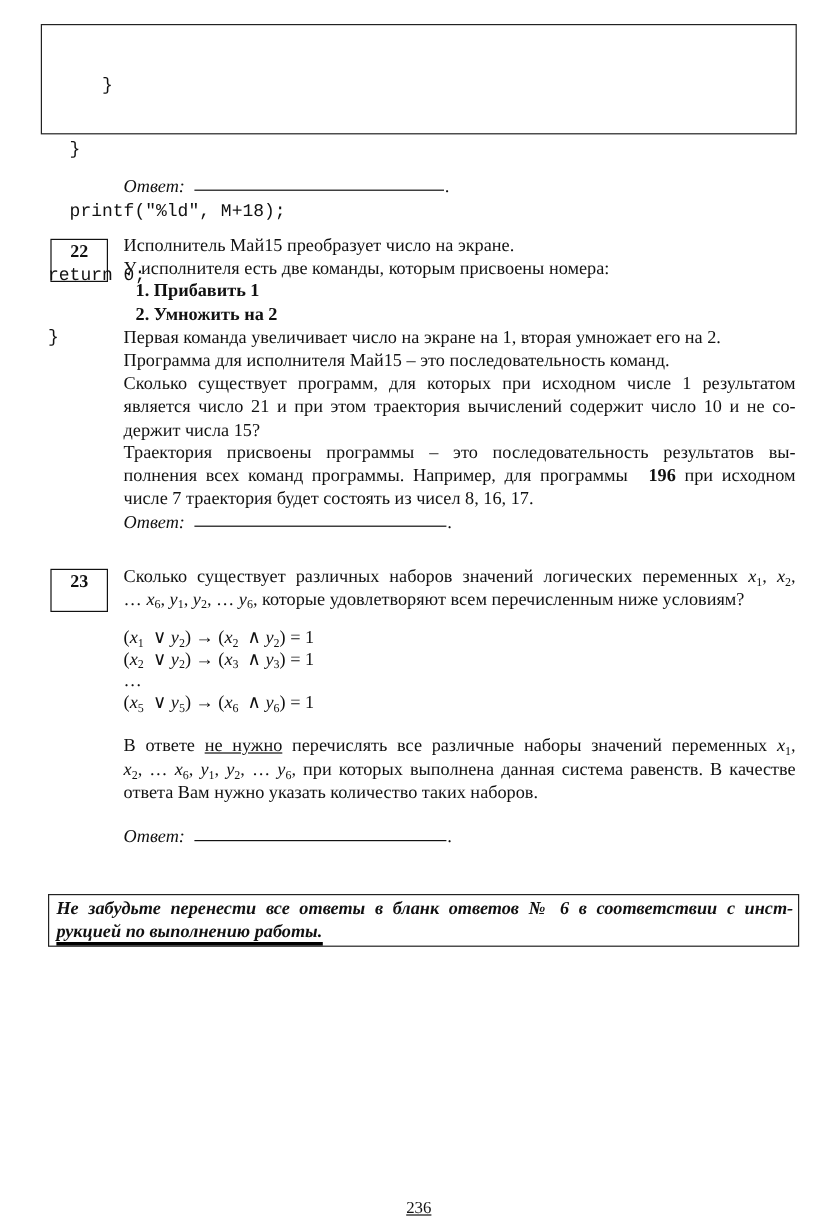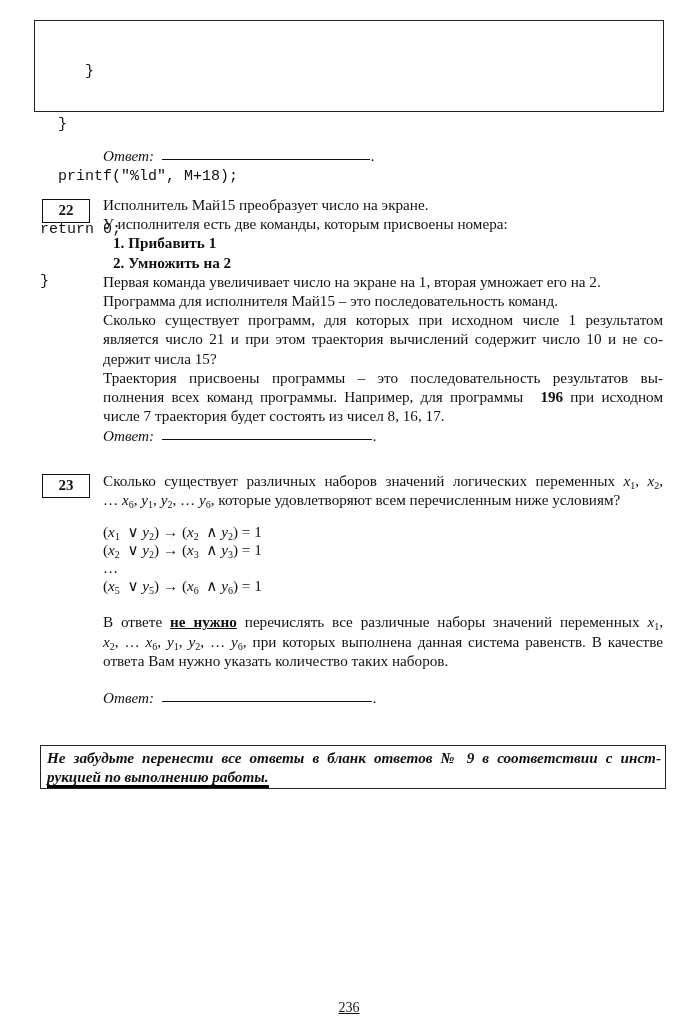--- a/index.html
+++ b/index.html
@@ -23,34 +23,34 @@
       display: flex; align-items: baseline; font-style: italic;
     }
     .answer .label { margin-right: 8px; }
     .answer .line {
       display: inline-block; border-bottom: 1.3px solid #111; height: 1px;
       position: relative; top: -1px;
     }
     .answer .dot { margin-left: 1px; }
 
     .task-num {
-      position: absolute; left: 42px; width: 48px; height: 24px;
+      position: absolute; left: 42px; width: 48px; height: 36px;
       border: 1.6px solid #111; box-sizing: border-box;
       font-weight: bold; font-size: 15px; text-align: center; line-height: 21px;
     }
     .task-body {
       position: absolute; left: 103px; width: 560px;
       line-height: 19.2px; font-size: 15.2px;
     }
     .p { display: block; text-align: justify; text-align-last: left; }
     .j { text-align: justify; text-align-last: justify; }
     .b { font-weight: bold; margin-left: 10px; }
     .i { font-style: italic; }
     sub { font-size: 10px; vertical-align: -3px; line-height: 0; }
-    .ul-bold { font-weight: bold; text-decoration: underline; }
+    .ul-bold { font-weight: normal; text-decoration: underline; }
 
     .formula { display: block; line-height: 18px; }
 
     .note-box {
       position: absolute; left: 40px; top: 745px; width: 626px; height: 44px;
       border-top: 1.5px solid #222; border-left: 1.5px solid #222; border-right: 1.5px solid #222;
       border-bottom: 1.5px solid #222; box-sizing: border-box;
       font-weight: bold; font-style: italic; font-size: 15.2px; line-height: 19px;
       padding: 2px 4px 0 6px;
     }
@@ -121,17 +121,17 @@
   <span class="p">ответа Вам нужно указать количество таких наборов.</span>
 </div>
 
 <div class="answer" style="top:689px;">
   <span class="label">Ответ:</span>
   <span class="line" style="width:210px;"></span>
   <span class="dot">.</span>
 </div>
 
 <div class="note-box">
-  <span class="l1">Не забудьте перенести все ответы в бланк ответов № 9 в соответствии с инст-</span>
+  <span class="l1">Не забудьте перенести все ответы в бланк ответов № 6 в соответствии с инст-</span>
   <span class="l2">рукцией по выполнению работы.</span>
 </div>
 
 <div class="page-num">236</div>
 
 </body></html>

